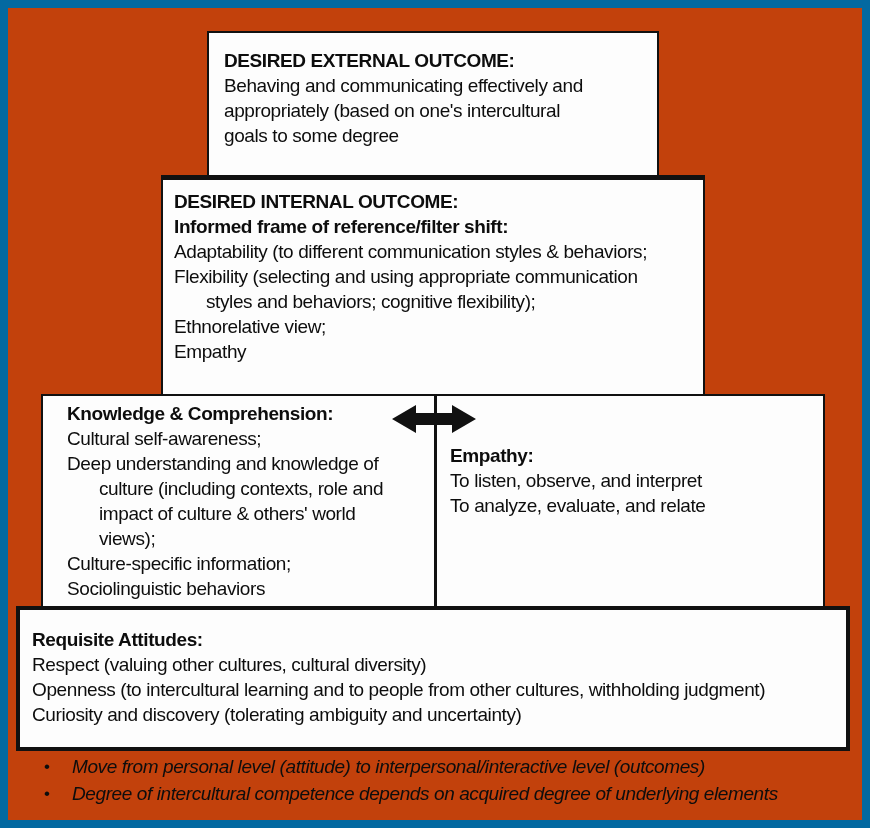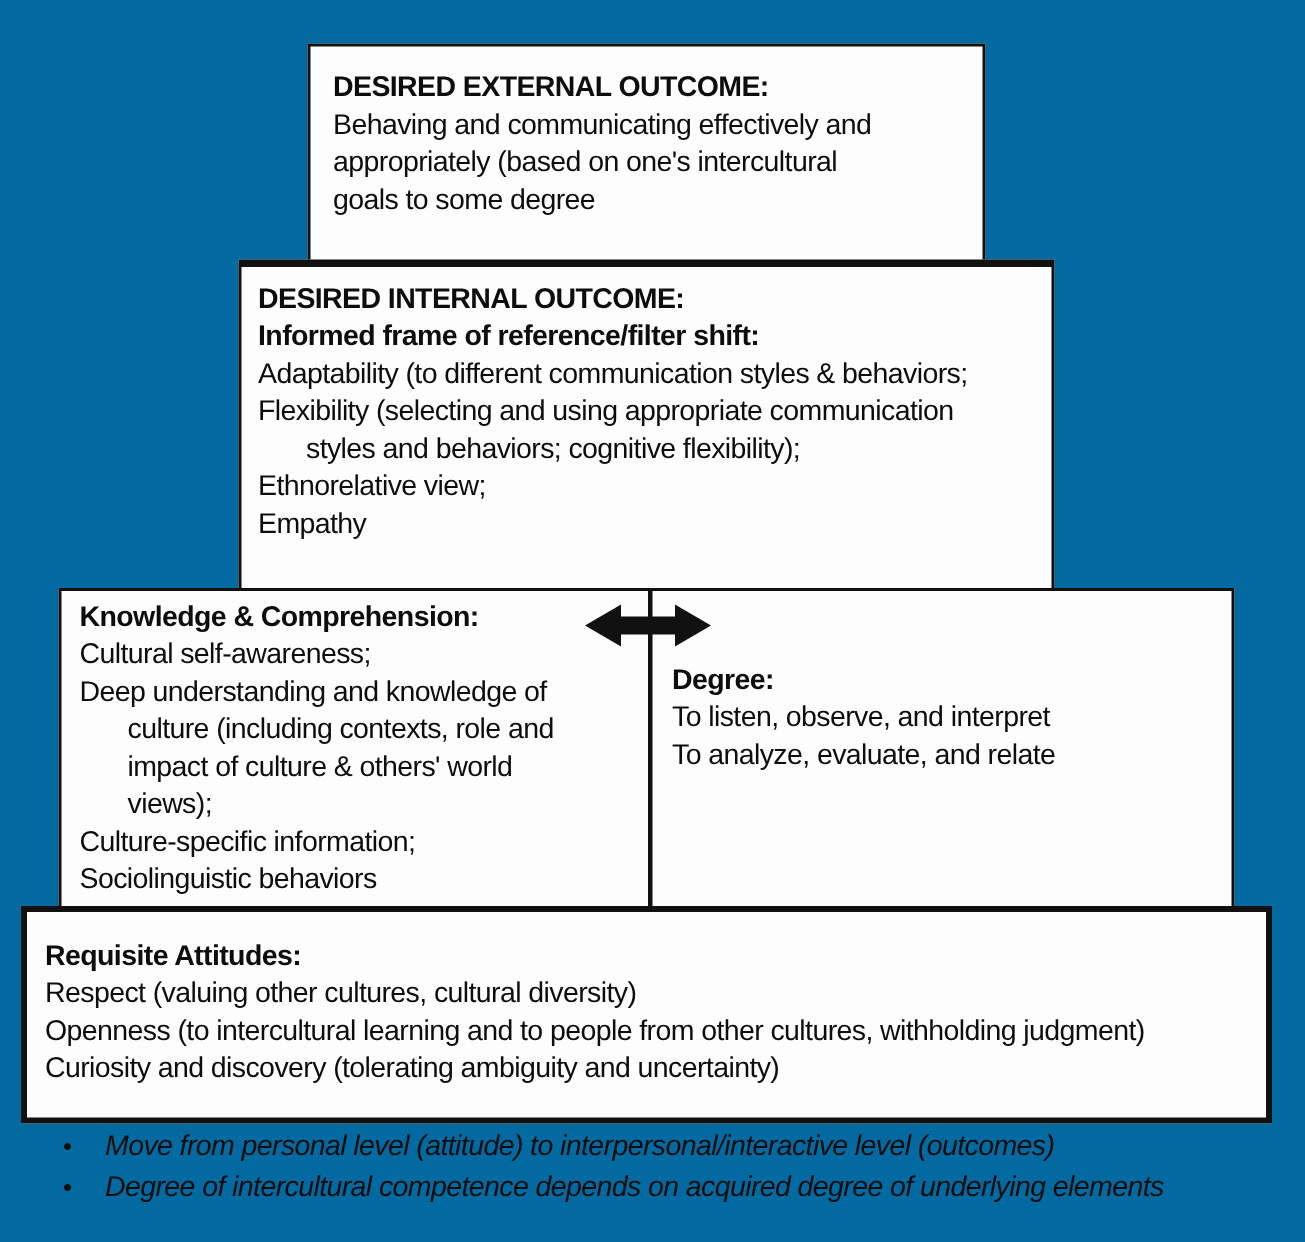--- a/index.html
+++ b/index.html
@@ -1,21 +1,21 @@
 <!DOCTYPE html>
 <html><head>
 <meta charset="utf-8">
 <style>
   html, body { margin: 0; padding: 0; background: #e8e8e8; }
   .stage {
     position: relative;
     width: 870px;
     height: 828px;
-    background: #0369a1;
-    border: 6px solid #0369a1;
+    background: #c2410c;
+    border: 8px solid #0369a1;
     box-sizing: border-box;
     font-family: "Liberation Sans", sans-serif;
     color: #0d0d0d;
     overflow: hidden;
   }
   .box {
     position: absolute;
     background: #fdfdfd;
     border: 2px solid #111;
     box-sizing: border-box;
@@ -25,21 +25,21 @@
     line-height: 25px;
     letter-spacing: -0.4px;
     white-space: nowrap;
   }
   .title { font-weight: bold; }
   .indent { padding-left: 32px; }
 
   #box-external { left: 199px; top: 23px; width: 452px; height: 149px; padding: 15px 8px 0 15px; }
   #box-internal { left: 153px; top: 167px; width: 544px; height: 222px; border-top-width: 5px; padding: 9px 8px 0 11px; }
   #box-level3   { left: 33px;  top: 386px; width: 784px; height: 215px; }
-  #cell-knowledge { position: absolute; left: 0; top: 0; width: 390px; height: 100%; padding: 5px 6px 0 12px; box-sizing: border-box; }
+  #cell-knowledge { position: absolute; left: 0; top: 0; width: 390px; height: 100%; padding: 5px 6px 0 24px; box-sizing: border-box; }
   #level3-divider { position: absolute; left: 391px; top: 0; bottom: 0; width: 3px; background: #111; }
   #cell-skills   { position: absolute; left: 394px; top: 0; right: 0; height: 100%; padding: 47px 6px 0 13px; box-sizing: border-box; }
   #box-attitudes { left: 8px; top: 598px; width: 834px; height: 145px; border-width: 4px; padding: 17px 8px 0 12px; }
 
   #arrow-icon { position: absolute; left: 383px; top: 394px; width: 86px; height: 34px; z-index: 5; }
 
   #notes { position: absolute; left: 36px; top: 745px; right: 10px; }
   .note { display: flex; align-items: flex-start; font-size: 19px; line-height: 27px; font-style: italic; letter-spacing: -0.4px; white-space: nowrap; }
   .note .bullet { width: 14px; margin-right: 14px; font-style: normal; font-size: 17px; line-height: 27px; }
 </style>
@@ -71,21 +71,21 @@
       <div class="line">Cultural self-awareness;</div>
       <div class="line">Deep understanding and knowledge of</div>
       <div class="line indent">culture (including contexts, role and</div>
       <div class="line indent">impact of culture &amp; others' world</div>
       <div class="line indent">views);</div>
       <div class="line">Culture-specific information;</div>
       <div class="line">Sociolinguistic behaviors</div>
     </div>
     <div id="level3-divider"></div>
     <div id="cell-skills">
-      <div class="title">Degree:</div>
+      <div class="title">Empathy:</div>
       <div class="line">To listen, observe, and interpret</div>
       <div class="line">To analyze, evaluate, and relate</div>
     </div>
   </div>
 
   <svg id="arrow-icon" viewBox="0 0 86 34" aria-hidden="true">
     <polygon points="1,17 25,3 25,11 61,11 61,3 85,17 61,31 61,23 25,23 25,31" fill="#111"></polygon>
   </svg>
 
   <div class="box" id="box-attitudes">

